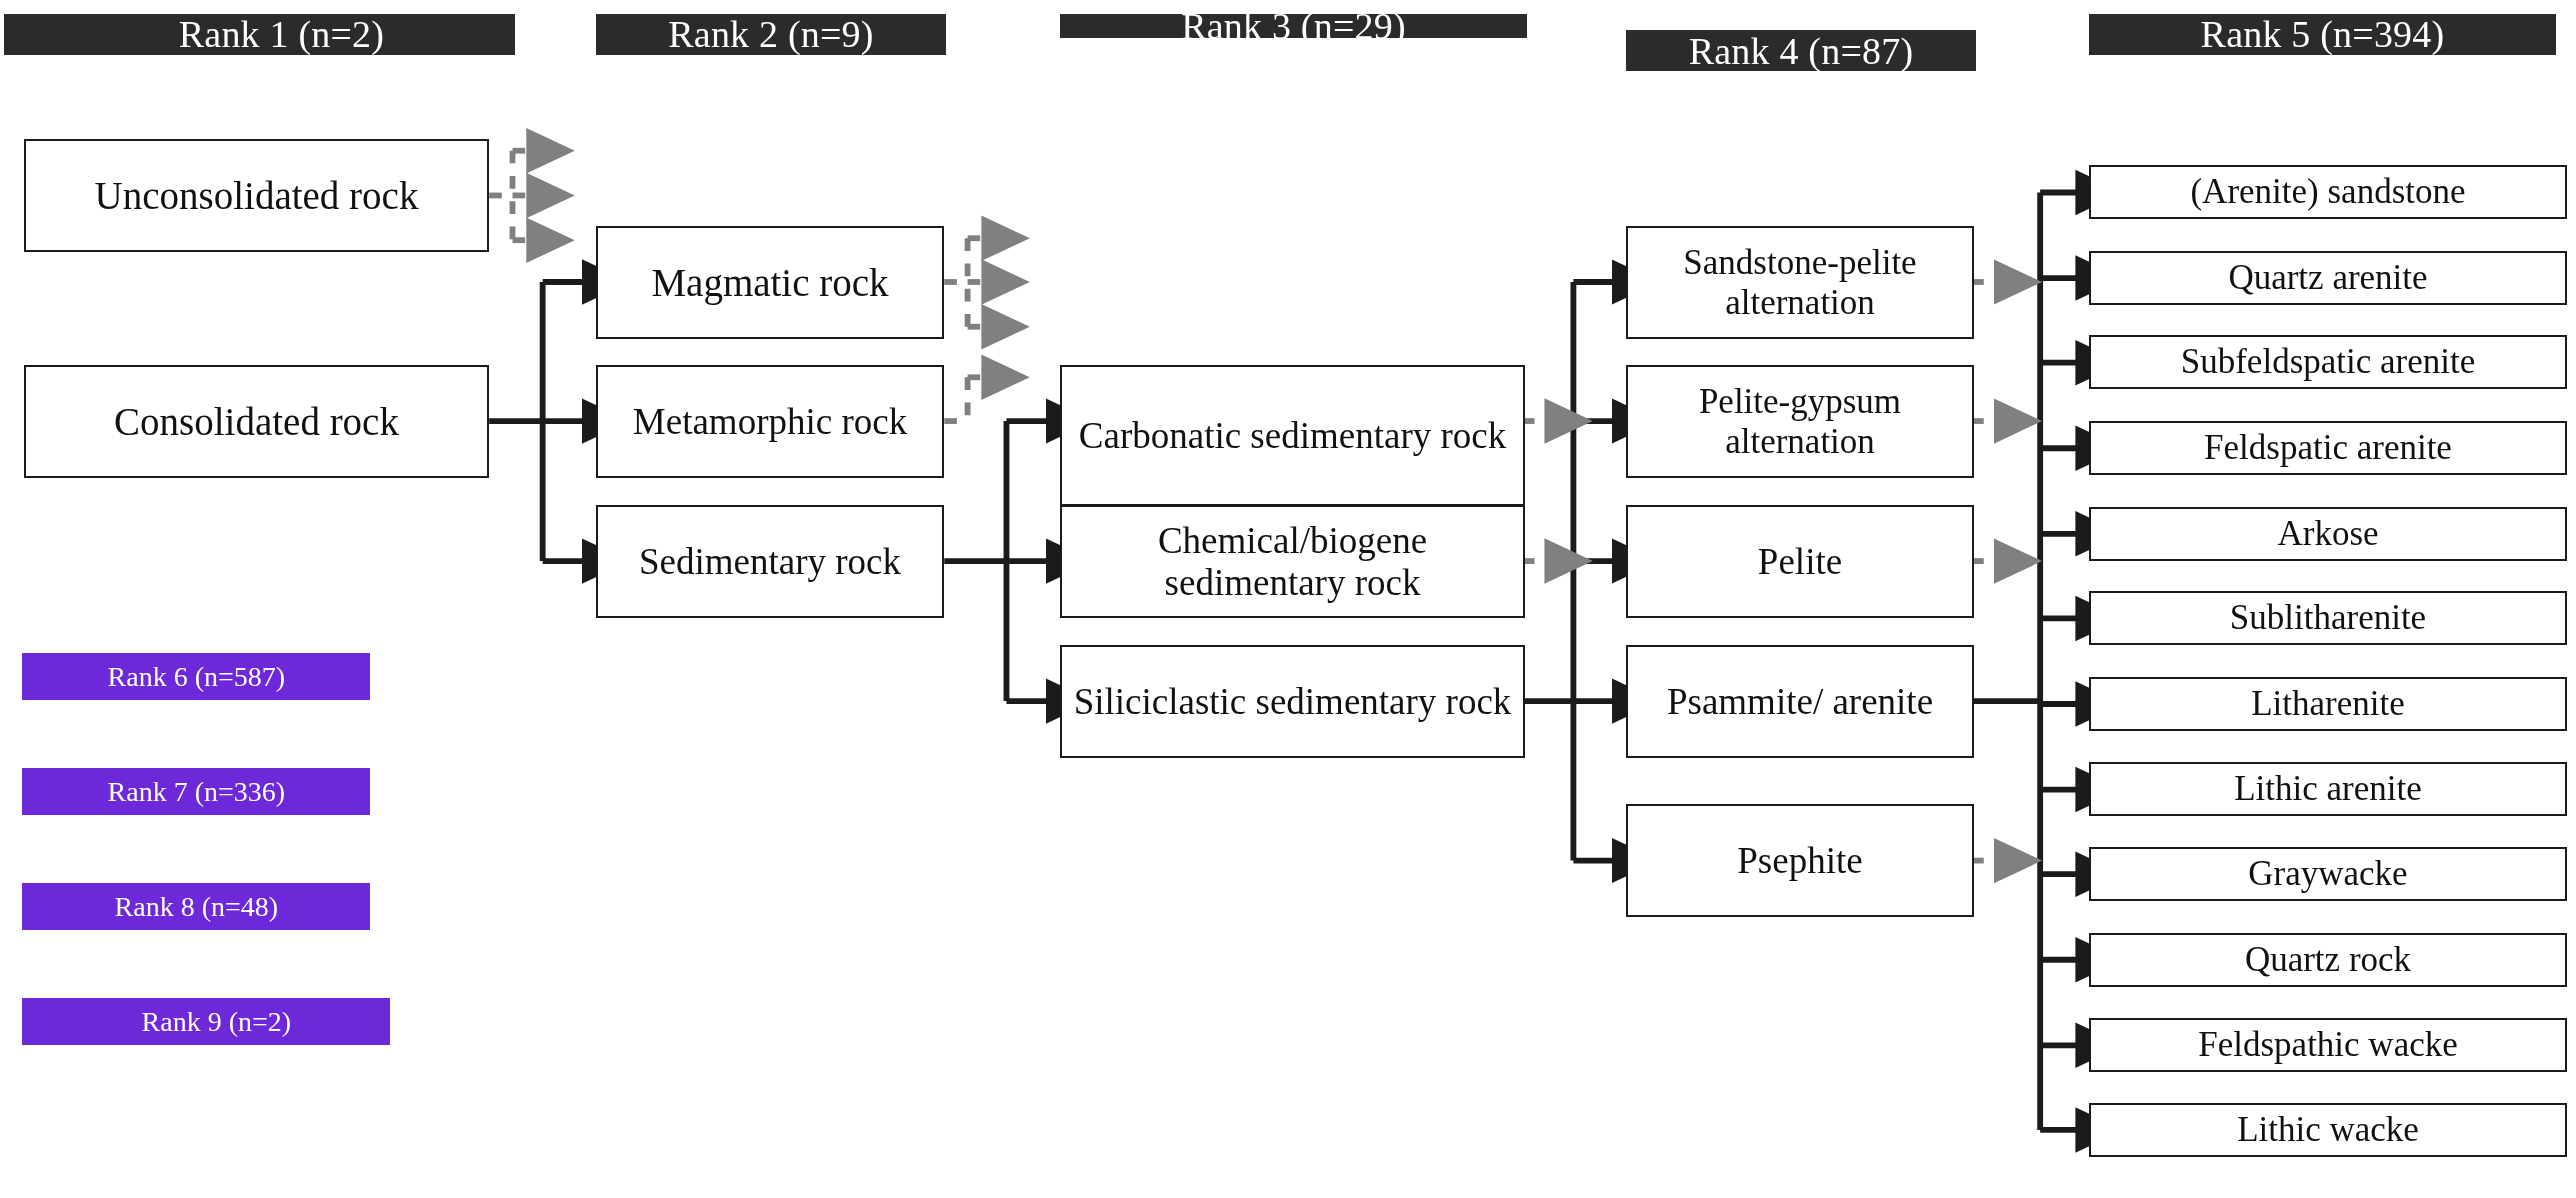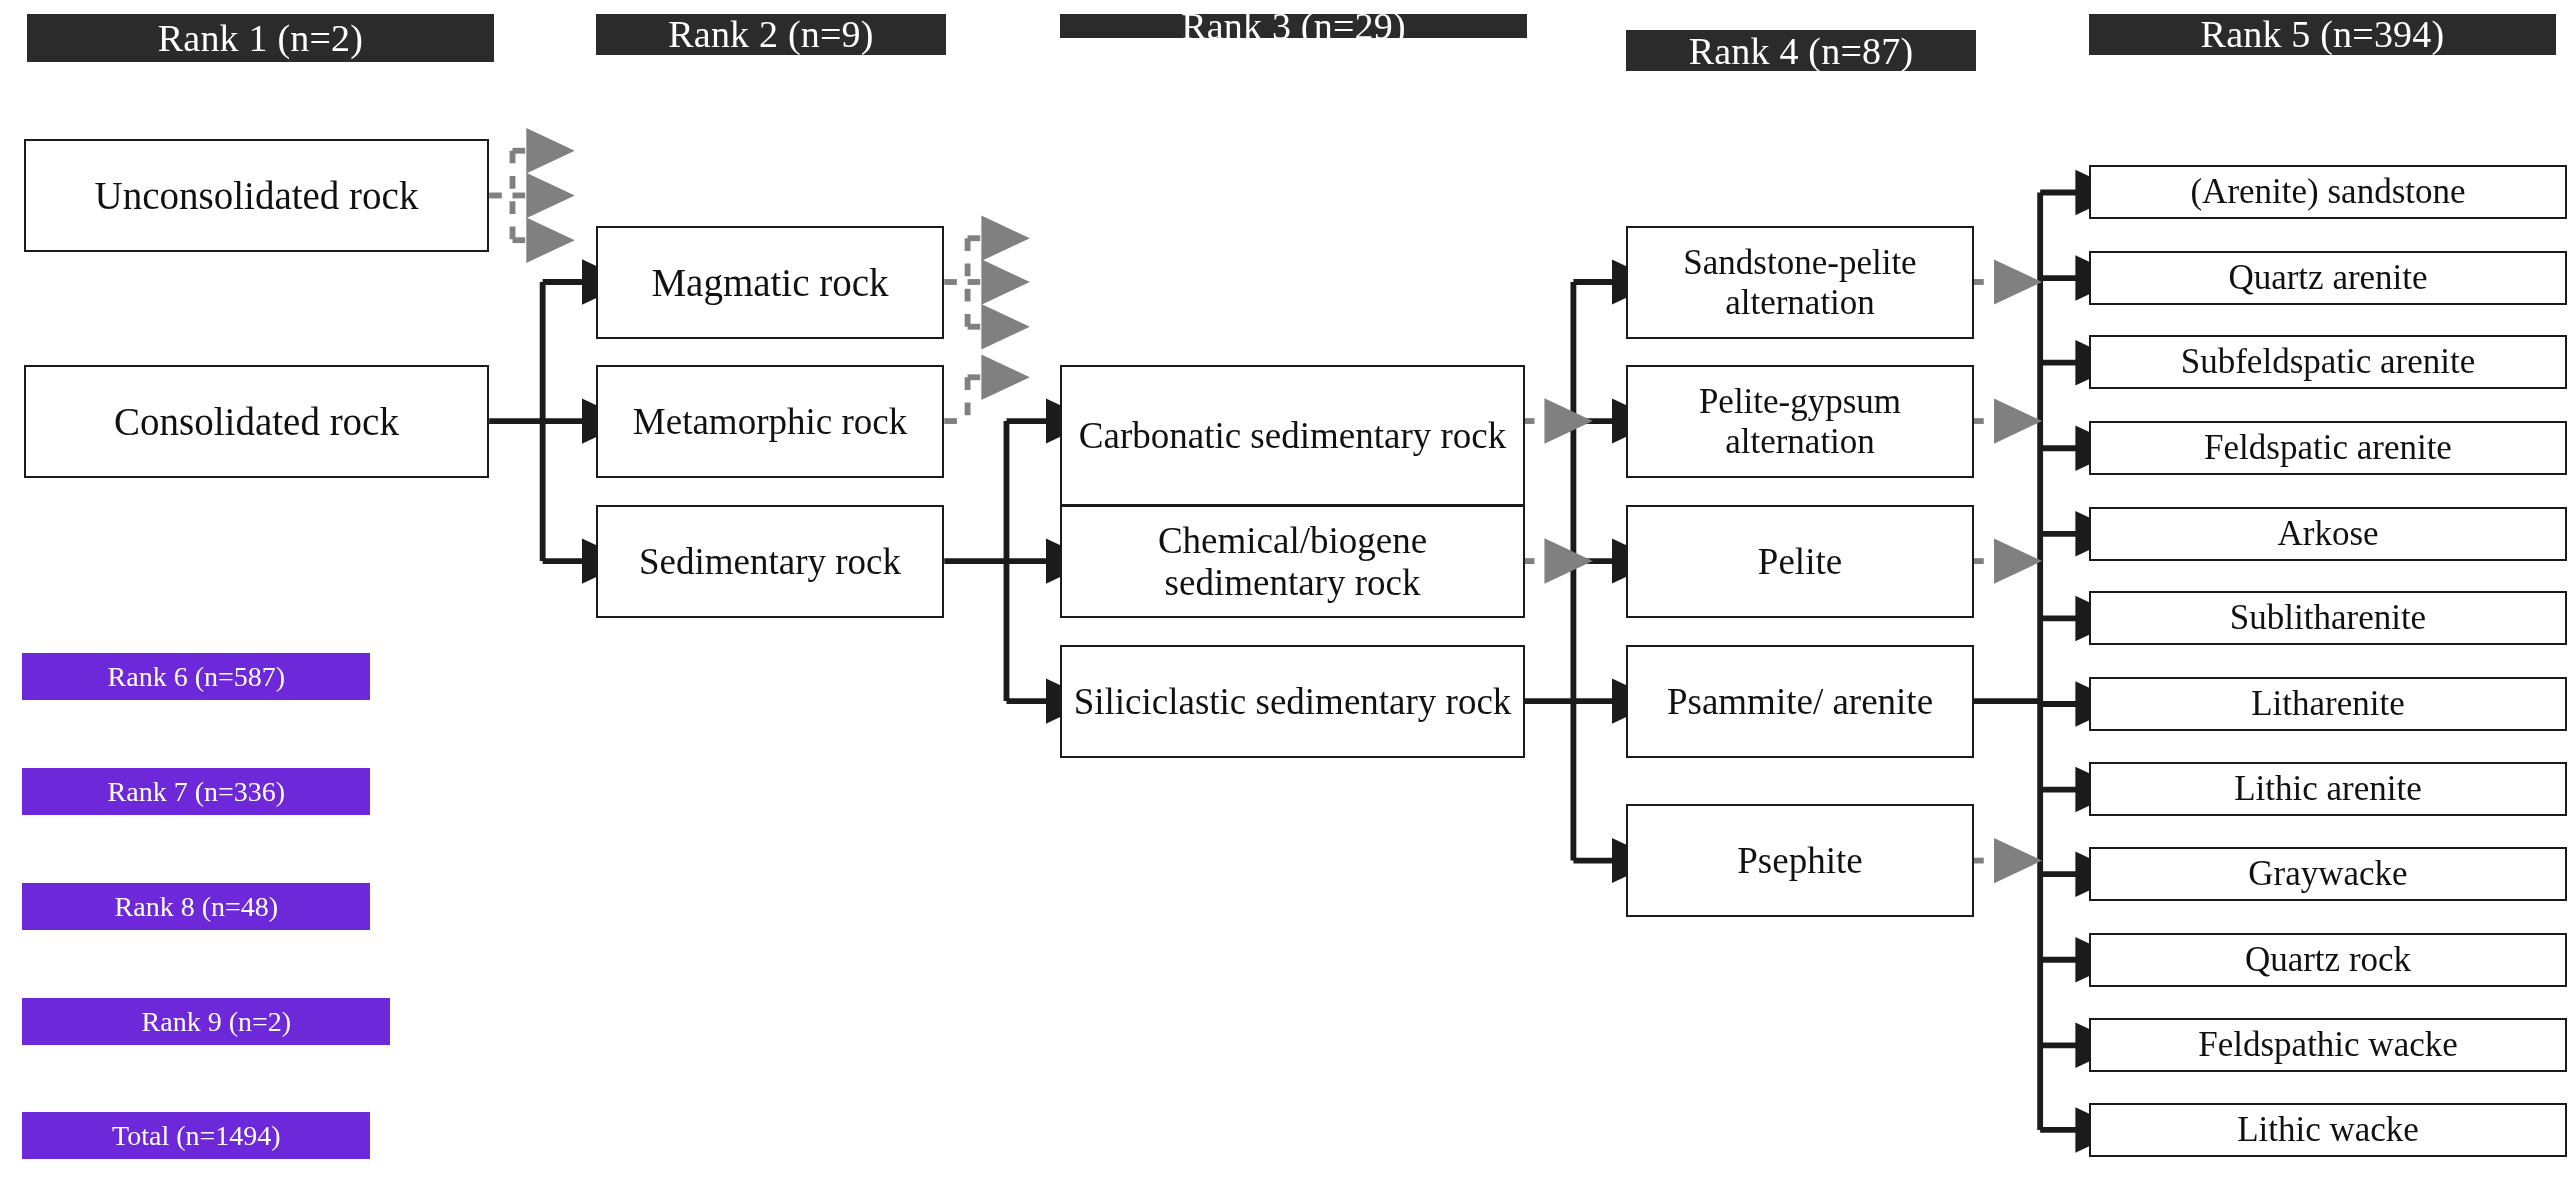--- a/index.html
+++ b/index.html
@@ -108,21 +108,21 @@
       <path d="M1568,433 L1590,433" marker-end="url(#ahg)"></path>
       <path d="M1568,577 L1590,577" marker-end="url(#ahg)"></path>
 
       <path d="M2030,290 L2052,290" marker-end="url(#ahg)"></path>
       <path d="M2030,433 L2052,433" marker-end="url(#ahg)"></path>
       <path d="M2030,577 L2052,577" marker-end="url(#ahg)"></path>
       <path d="M2030,885 L2052,885" marker-end="url(#ahg)"></path>
     </g>
   </svg>
 
-  <div class="rank-hdr" id="h0" style="left: 27px; top: 13.6px; width: 467px; height: 48px;">
+  <div class="rank-hdr" id="h0" style="left: 4px; top: 13.6px; width: 467px; height: 41px; padding-left: 44px;">
       <span>Rank 1 (n=2)</span>
     </div>
   <div class="rank-hdr" id="h1" style="left: 596px; top: 13.6px; width: 350px; height: 41px;">
       <span>Rank 2 (n=9)</span>
     </div>
   <div class="rank-hdr" id="h2" style="left: 1060px; top: 13.6px; width: 467px; height: 24px;">
       <span>Rank 3 (n=29)</span>
     </div>
   <div class="rank-hdr" id="h3" style="left: 1626px; top: 30px; width: 350px; height: 41px;">
       <span>Rank 4 (n=87)</span>
@@ -135,23 +135,20 @@
       <span>Rank 6 (n=587)</span>
     </div>
   <div class="legend-bar" id="g1" style="left: 22.4px; top: 768px; width: 348px; height: 47px;">
       <span>Rank 7 (n=336)</span>
     </div>
   <div class="legend-bar" id="g2" style="left: 22.4px; top: 883px; width: 348px; height: 47px;">
       <span>Rank 8 (n=48)</span>
     </div>
   <div class="legend-bar" id="g3" style="left: 22.4px; top: 998px; width: 348px; height: 47px; padding-left: 20px;">
       <span>Rank 9 (n=2)</span>
-    </div>
-  <div class="legend-bar" id="g4" style="left: 22.4px; top: 1112px; width: 348px; height: 47px;">
-      <span>Total (n=1494)</span>
     </div>
 
   <div id="nodes">
       <div class="node fs40" style="left: 24px; top: 139px; width: 465px; height: 113px;">
         <span>Unconsolidated rock</span>
       </div>
       <div class="node fs40" style="left: 24px; top: 365px; width: 465px; height: 113px;">
         <span>Consolidated rock</span>
       </div>
       <div class="node fs40" style="left: 596px; top: 226px; width: 348px; height: 113px;">

